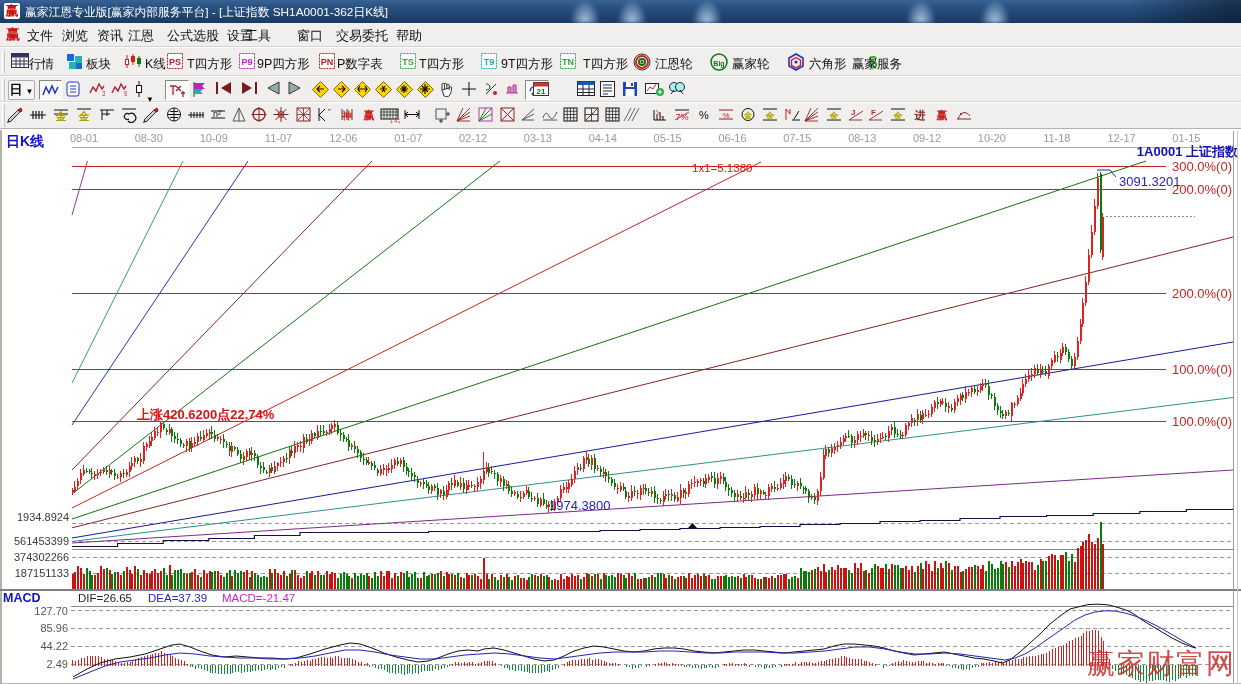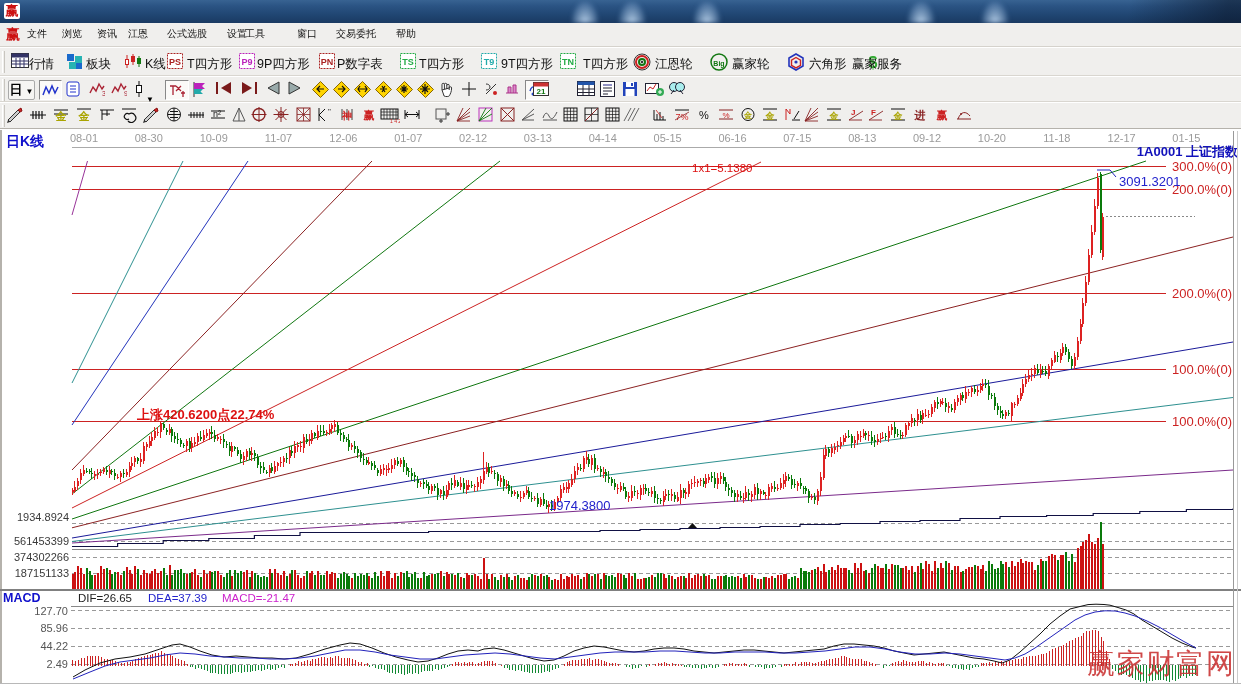--- a/index.html
+++ b/index.html
@@ -5,21 +5,21 @@
 html,body{width:1241px;height:684px;overflow:hidden;font-family:"Liberation Sans",sans-serif}
 .titlebar{position:absolute;left:0;top:0;width:1241px;height:23px;
  background:linear-gradient(#386392 0%,#2b5484 25%,#204672 65%,#1a3a62 100%);}
 .titlebar:after{content:"";position:absolute;right:0;top:0;width:160px;height:23px;background:linear-gradient(100deg,transparent 30%,rgba(8,18,36,0.55) 90%)}
 .titlebar .blur{position:absolute;top:2px;width:26px;height:21px;background:radial-gradient(ellipse at 50% 100%,rgba(190,215,240,0.95),rgba(120,160,205,0.25) 70%,transparent 75%);border-radius:8px 8px 0 0;filter:blur(2px)}
 .tlogo{position:absolute;left:4px;top:3px;width:16px;height:16px;background:#fff;border-radius:2px;
  color:#cc1111;font-weight:bold;font-size:13px;text-align:center;line-height:16px}
 .ttext{position:absolute;left:25px;top:5px;color:#fff;font-size:11.8px}
 .menubar{position:absolute;left:0;top:23px;width:1241px;height:24px;background:#f0efed;border-bottom:1px solid #d5d2cc}
 .mlogo{position:absolute;left:6px;top:3px;color:#cc1111;font-weight:bold;font-size:14px}
-.mitem{position:absolute;top:4px;font-size:10px;color:#111}
+.mitem{position:absolute;top:4px;font-size:13px;color:#111}
 .tb{position:absolute;left:0;width:1241px;background:#f0efed}
 .tb1{top:48px;height:28px;border-bottom:1px solid #d9d6d0}
 .tb2{top:77px;height:25px;border-bottom:1px solid #d9d6d0}
 .tb3{top:103px;height:26px;border-bottom:1px solid #b5b2ac}
 .ticon{position:absolute;top:53px}
 .tlabel{position:absolute;top:56px;font-size:12.5px;color:#111}
 .tbtn{position:absolute;top:80px;height:20px;border:1px solid #aaa;border-radius:2px;background:#f6f5f3;font-size:13px;text-align:center;line-height:18px}
 .tsunk{position:absolute;top:80px;height:20px;border:1px solid;border-color:#888 #fff #fff #888;background:#fbfaf8;text-align:center;padding-top:2px}
 .ticon2{position:absolute;top:81px}
 .ticon3{position:absolute;top:106px}
@@ -27,20 +27,21 @@
 .chart{position:absolute;left:0;top:130px;width:1241px;height:554px;background:#fff;border-left:2px solid #b5b2ac}
 </style></head>
 <body>
 <div class="titlebar">
  <div class="blur" style="left:572px"></div>
  <div class="blur" style="left:619px"></div>
  <div class="blur" style="left:694px"></div>
  <div class="blur" style="left:908px"></div>
  <div class="blur" style="left:982px"></div>
  <div class="tlogo">赢</div>
+ <div class="ttext">赢家江恩专业版[赢家内部服务平台] - [上证指数  SH1A0001-362日K线]</div>
 </div>
 <div class="menubar">
     <div class="mlogo">赢</div>
     <div class="mitem" style="left:27px">文件</div>
     <div class="mitem" style="left:62px">浏览</div>
     <div class="mitem" style="left:97px">资讯</div>
     <div class="mitem" style="left:128px">江恩</div>
     <div class="mitem" style="left:167px">公式选股</div>
     <div class="mitem" style="left:227px">设置</div>
     <div class="mitem" style="left:245px">工具</div>

